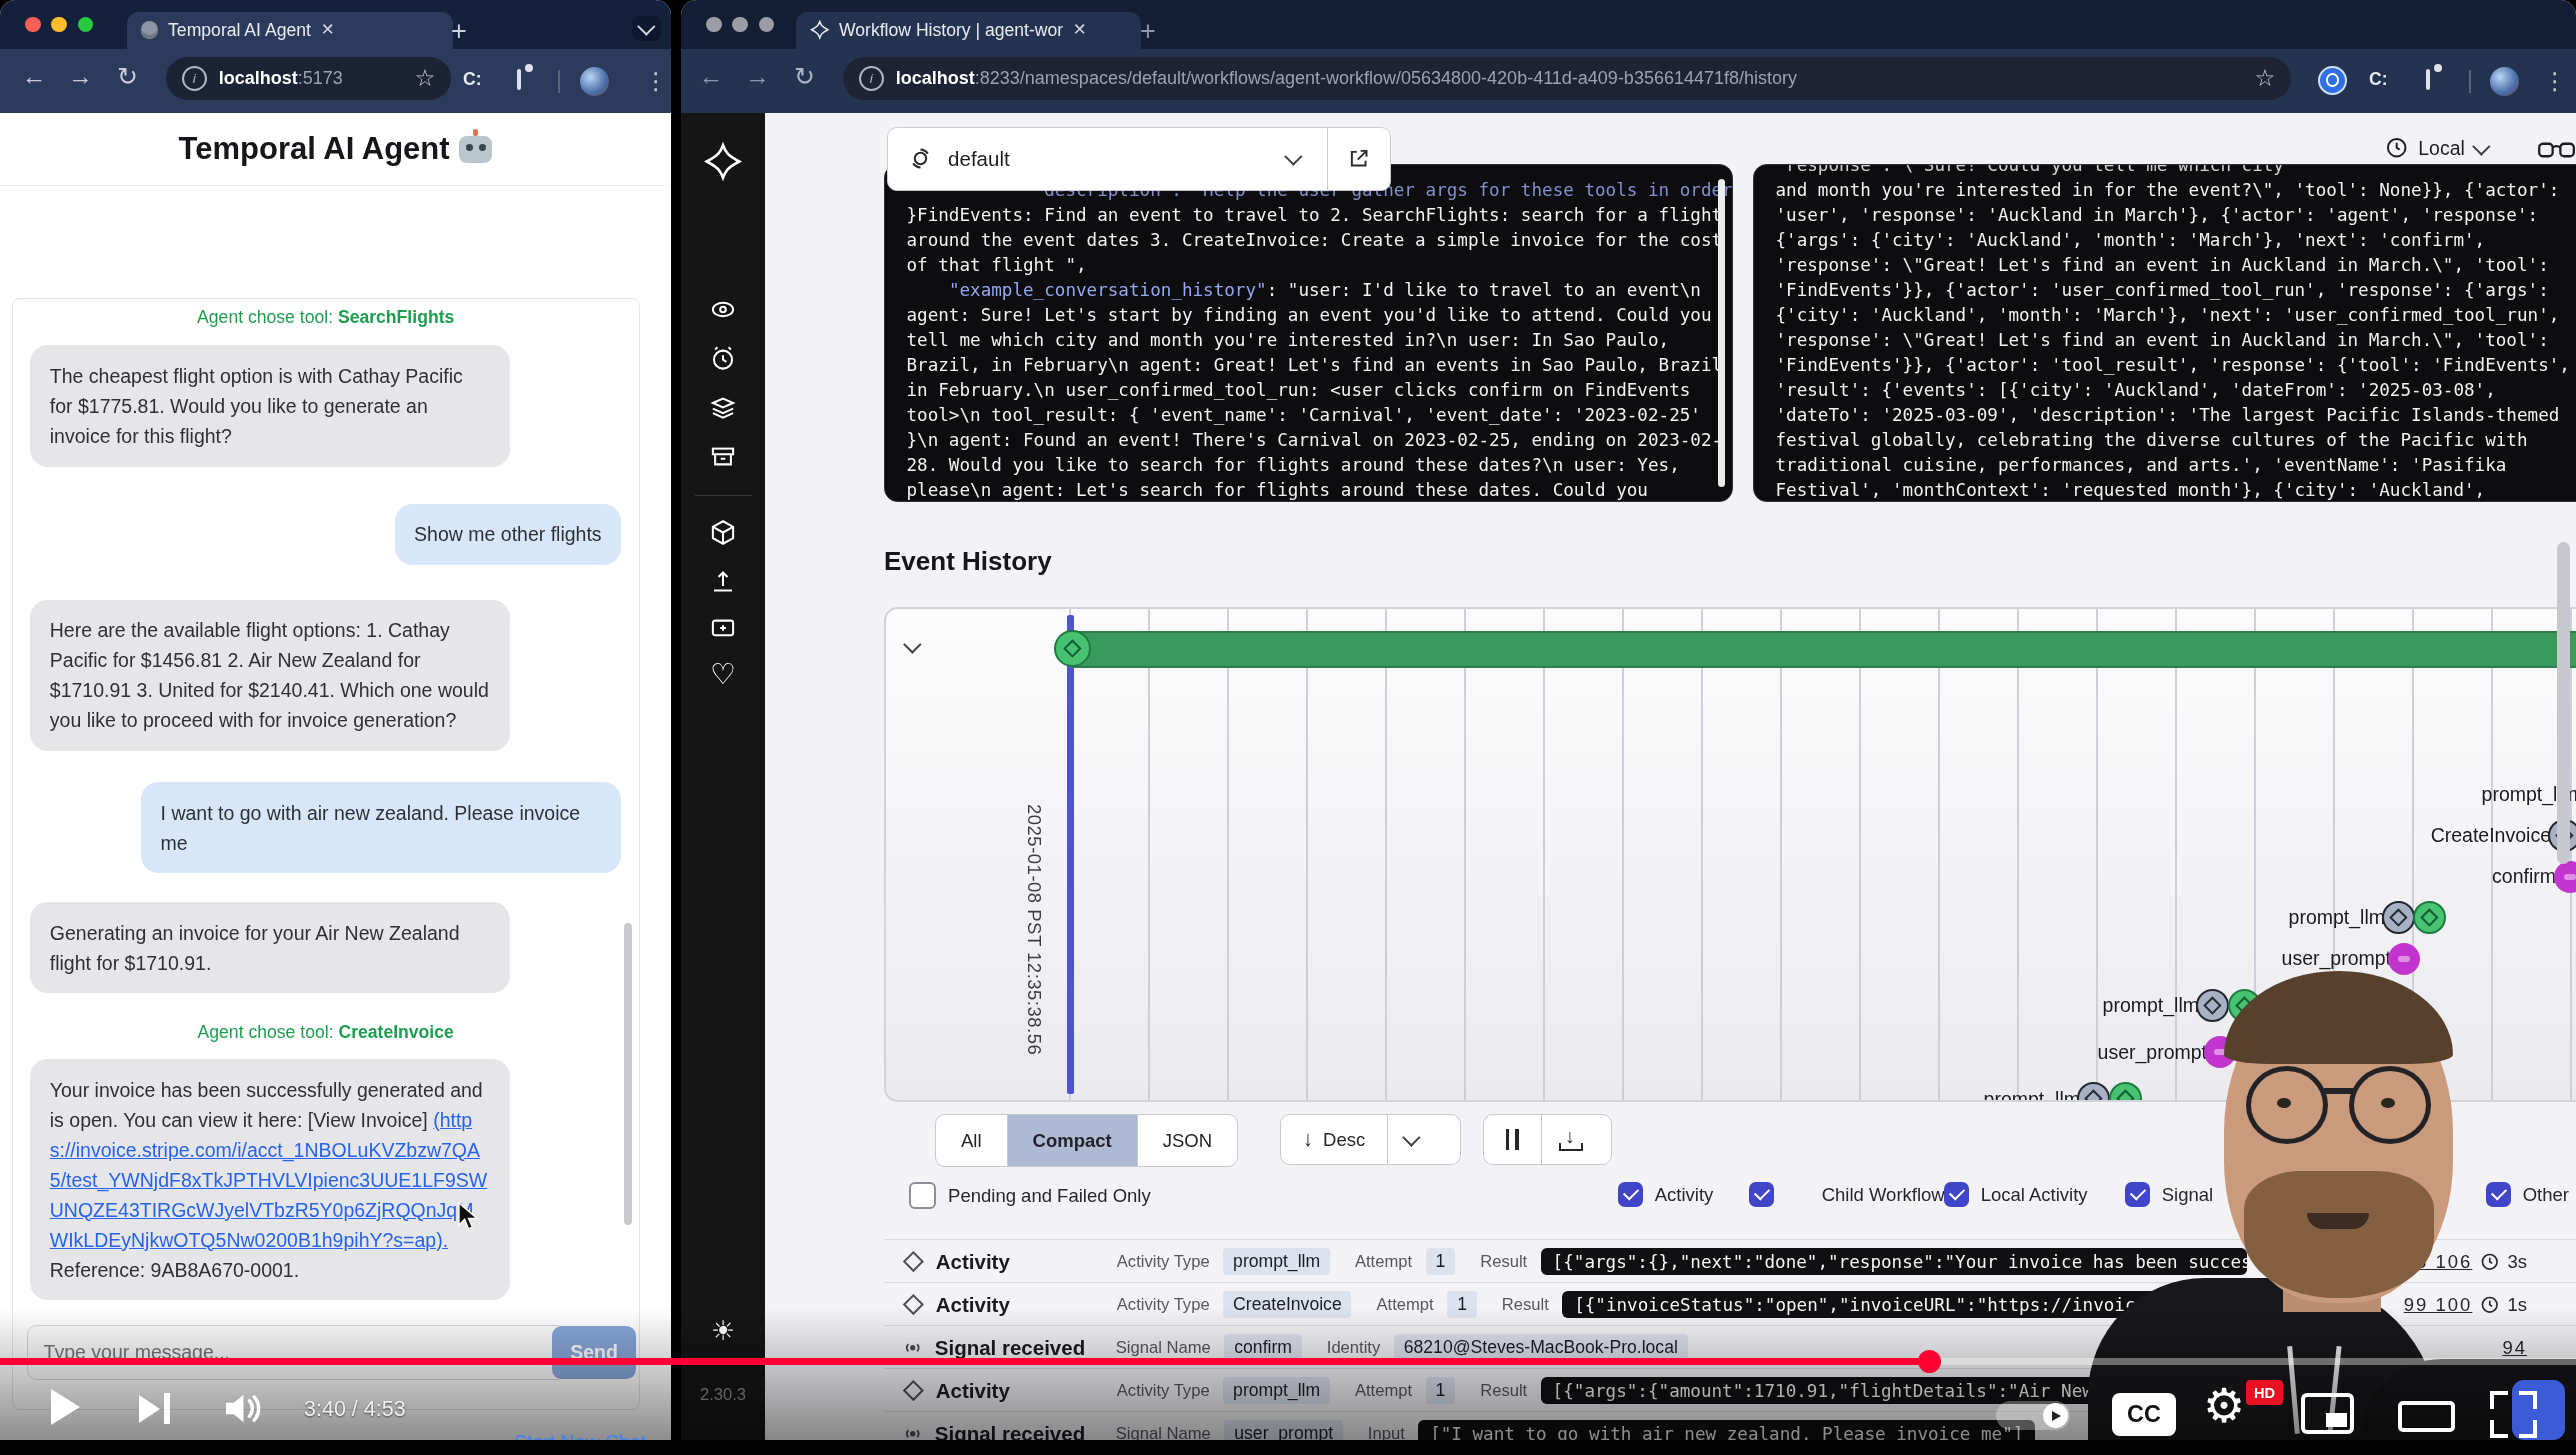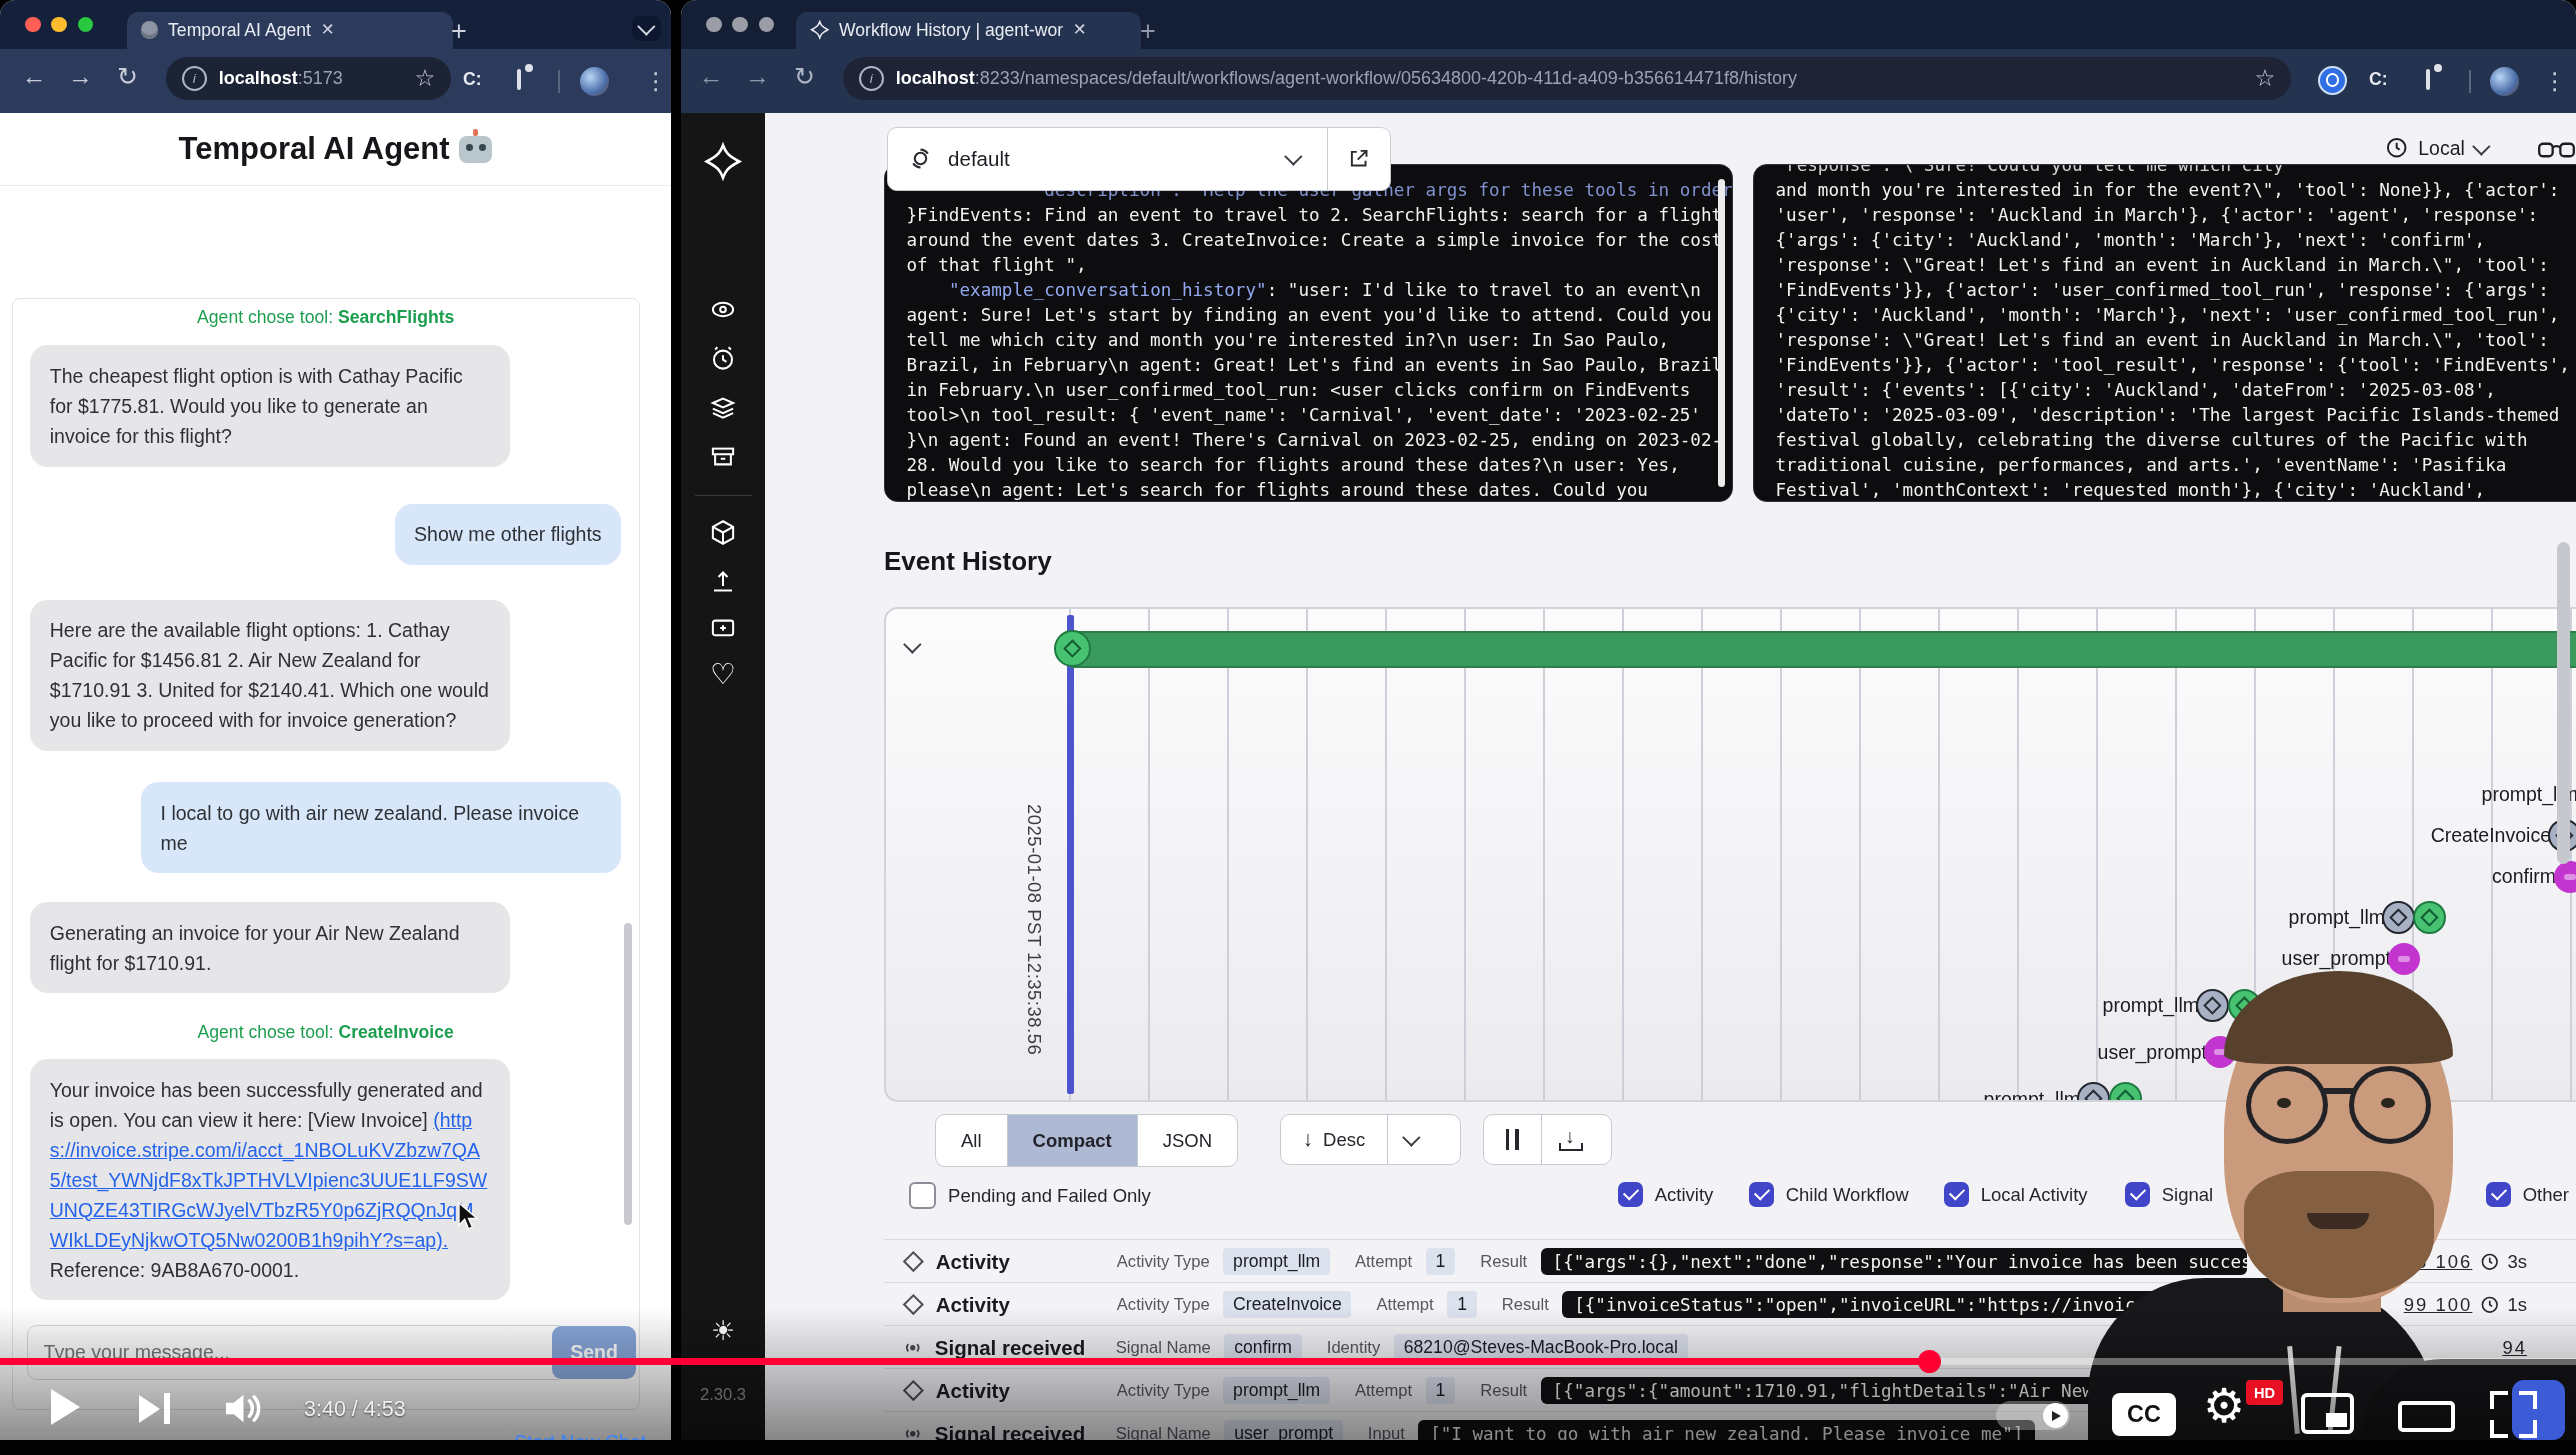--- a/index.html
+++ b/index.html
@@ -158,21 +158,21 @@
       </span>
     </div>
 
     <div class="chat-card">
       <div class="toollbl" style="margin-top:7.8px;">
         <span>Agent chose tool: </span><b>SearchFlights</b>
       </div>
       <div class="bubble agent" style="margin-top:17.6px;">The cheapest flight option is with Cathay Pacific for $1775.81. Would you like to generate an invoice for this flight?</div>
       <div class="bubble user" style="margin-top:37px;">Show me other flights</div>
       <div class="bubble agent" style="margin-top:35px;">Here are the available flight options: 1. Cathay Pacific for $1456.81 2. Air New Zealand for $1710.91 3. United for $2140.41. Which one would you like to proceed with for invoice generation?</div>
-      <div class="bubble user" style="margin-top:31px;">I local to go with air new zealand. Please invoice me</div>
+      <div class="bubble user" style="margin-top:31px;">I want to go with air new zealand. Please invoice me</div>
       <div class="bubble agent" style="margin-top:29px;">Generating an invoice for your Air New Zealand flight for $1710.91.</div>
       <div class="toollbl" style="margin-top:29px;">
         <span>Agent chose tool: </span><b>CreateInvoice</b>
       </div>
       <div class="bubble agent" style="margin-top:15.6px;">
         <span>Your invoice has been successfully generated and is open. You can view it here: [View Invoice] </span><a>(https://invoice.stripe.com/i/acct_1NBOLuKVZbzw7QA5/test_YWNjdF8xTkJPTHVLVIpienc3UUE1LF9SWUNQZE43TIRGcWJyelVTbzR5Y0p6ZjRQQnJqMWIkLDEyNjkwOTQ5Nw0200B1h9pihY?s=ap).</a><span> Reference: 9AB8A670-0001.</span>
       </div>
       <div class="ended" style="margin-top:25px;">Chat ended</div>
     </div>
     <div class="chat-scroll"></div>
@@ -418,21 +418,21 @@
     </div>
 
     <div class="cbitem" style="left:144px;top:1069px;">
       <span class="cb-empty"></span>
       <span class="cbl">Pending and Failed Only</span>
     </div>
     <div class="cbitem" style="left:853px;top:1069px;">
         <span class="cb"></span>
         <span class="cbl">Activity</span>
       </div>
-    <div class="cbitem" style="left:984px;top:1069px;">
+    <div class="cbitem" style="left:984px;top:1069px;gap:36px;">
         <span class="cb"></span>
         <span class="cbl">Child Workflow</span>
       </div>
     <div class="cbitem" style="left:1179px;top:1069px;">
         <span class="cb"></span>
         <span class="cbl">Local Activity</span>
       </div>
     <div class="cbitem" style="left:1360px;top:1069px;">
         <span class="cb"></span>
         <span class="cbl">Signal</span>

